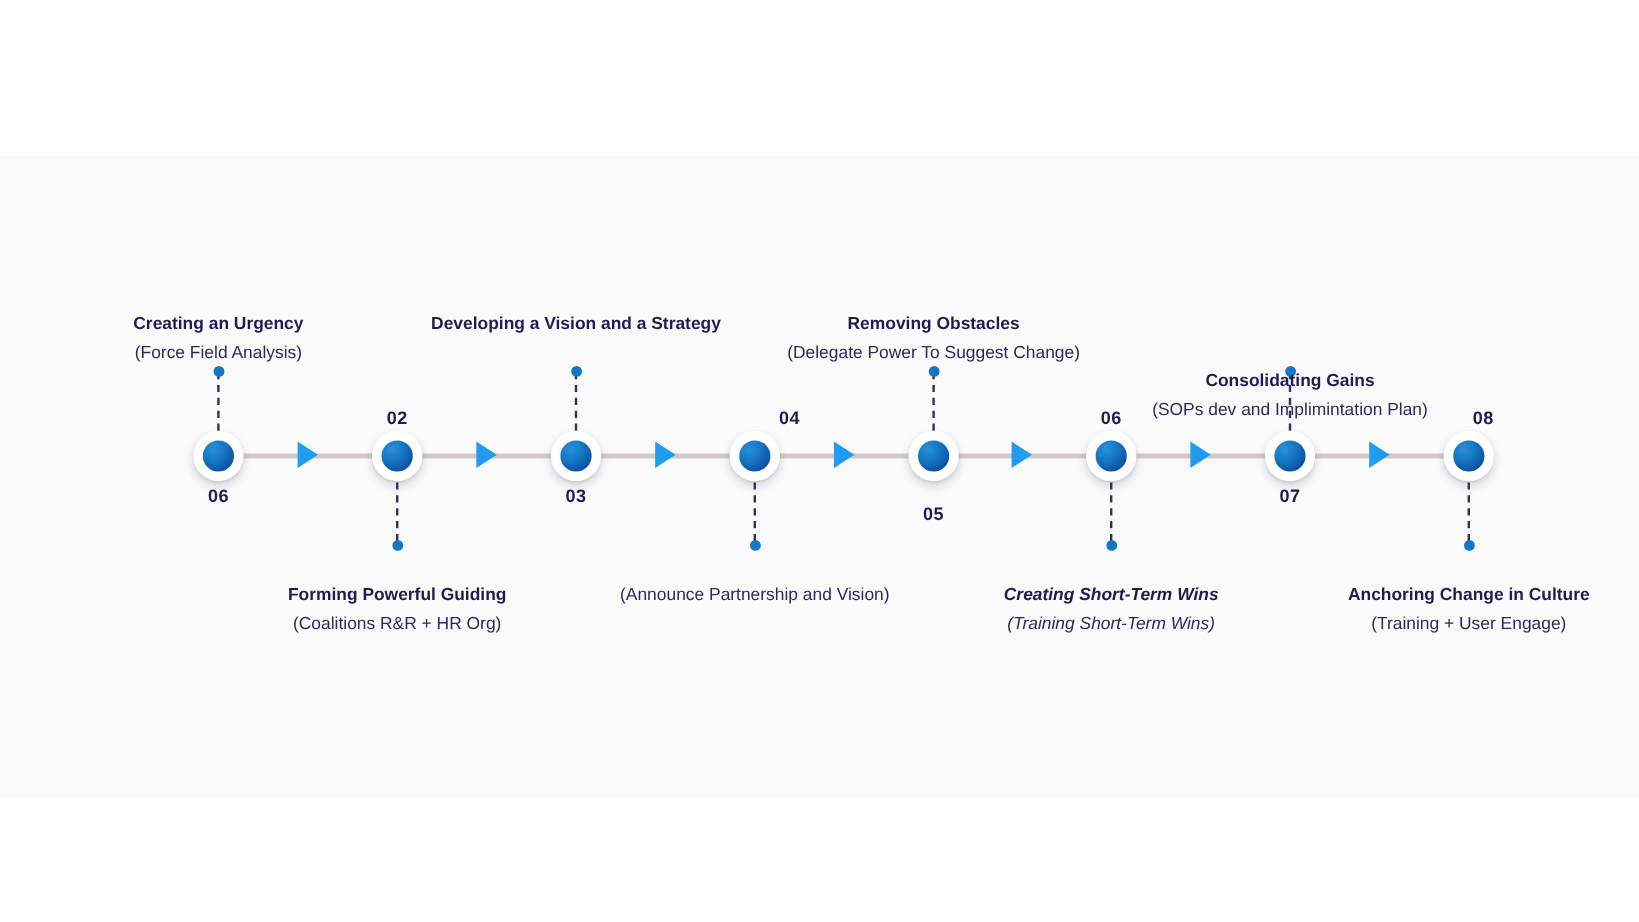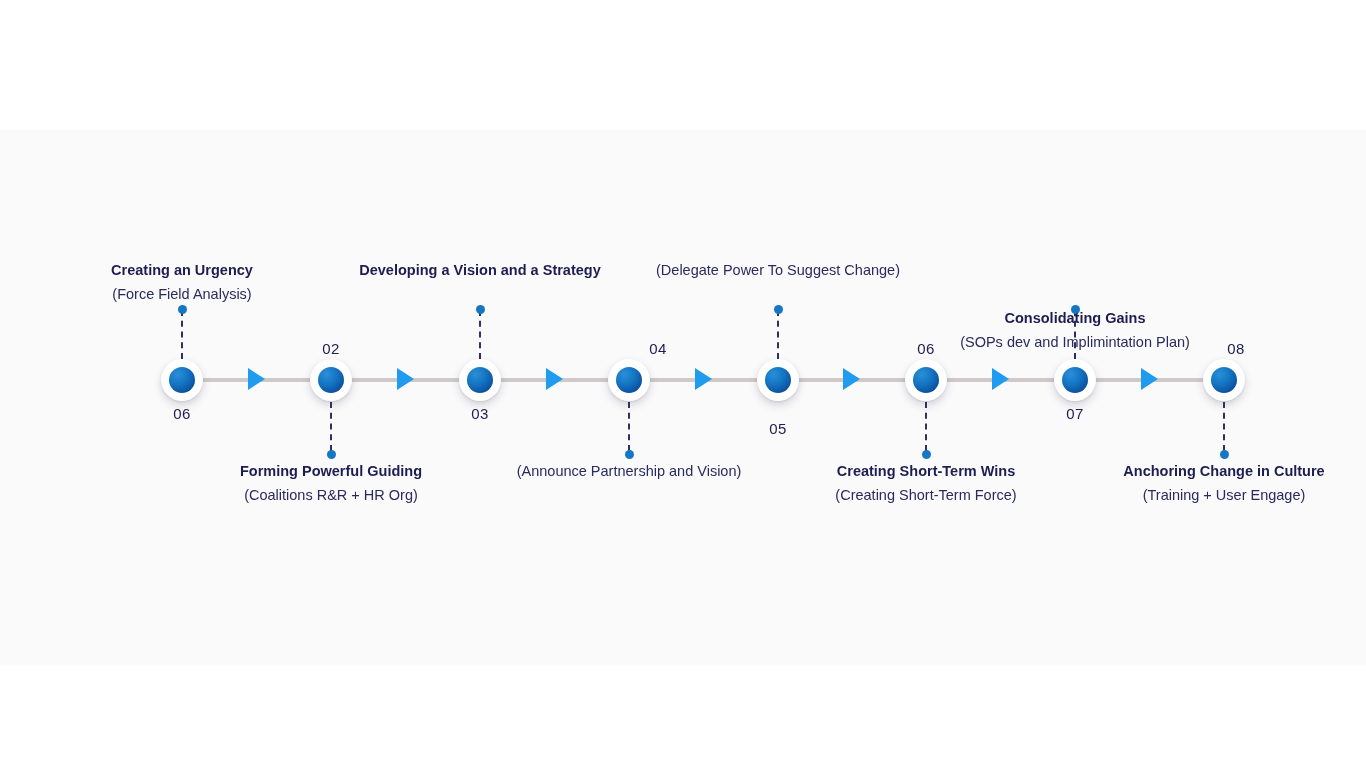--- a/index.html
+++ b/index.html
@@ -73,21 +73,21 @@
     background: radial-gradient(circle at 33% 28%, #2a8fd8 0%, #1577c4 38%, #0b4f9e 78%, #0a3f86 100%);
   }
 
   
   .num {
     position: absolute;
     width: 80px;
     margin-left: -40px;
     text-align: center;
     font-size: 15px;
-    font-weight: normal;
+    font-weight: bold;
     color: #1d1d52;
     letter-spacing: 0.4px;
   }
   .num.below { top: 405px; }
   .num.above { top: 340px; }
 
   
   .leader {
     position: absolute;
     width: 0;
@@ -124,21 +124,21 @@
     color: #1d1d52;
   }
   .caption .sub {
     font-size: 14.5px;
     font-weight: normal;
     line-height: 24px;
     white-space: nowrap;
     color: #2a2a5e;
   }
   .caption.up   { top: 258px; }
-  .caption.down { top: 459px; }
+  .caption.down { top: 484px; }
 </style>
 </head>
 <body>
 
 <div id="stage">
 
   <div class="panel"></div>
 
   <div class="rail"></div>
 
@@ -191,31 +191,32 @@
       <div class="caption down" style="left: 629px;">
         <div class="sub">(Announce Partnership and Vision)</div>
       </div>
       <div class="leader up" style="left: 778px;"></div>
       <div class="leaddot up" style="left: 778px;"></div>
       <div class="node" style="left: 778px;">
         <div class="core"></div>
       </div>
       <div class="num below" style="left: 778px; margin-top: 15px;">05</div>
       <div class="caption up" style="left: 778px;">
+        <div class="title">Removing Obstacles</div>
         <div class="sub">(Delegate Power To Suggest Change)</div>
       </div>
       <div class="leader down" style="left: 926px;"></div>
       <div class="leaddot down" style="left: 926px;"></div>
       <div class="node" style="left: 926px;">
         <div class="core"></div>
       </div>
       <div class="num above" style="left: 926px;">06</div>
-      <div class="caption down" style="left: 926px;">
+      <div class="caption down" style="left: 926px; font-style: italic;">
         <div class="title">Creating Short-Term Wins</div>
-        <div class="sub">(Creating Short-Term Force)</div>
+        <div class="sub">(Training Short-Term Wins)</div>
       </div>
       <div class="leader up" style="left: 1075px;"></div>
       <div class="leaddot up" style="left: 1075px;"></div>
       <div class="node" style="left: 1075px;">
         <div class="core"></div>
       </div>
       <div class="num below" style="left: 1075px;">07</div>
       <div class="caption up" style="left: 1075px; margin-top: 48px;">
         <div class="title">Consolidating Gains</div>
         <div class="sub">(SOPs dev and Implimintation Plan)</div>

